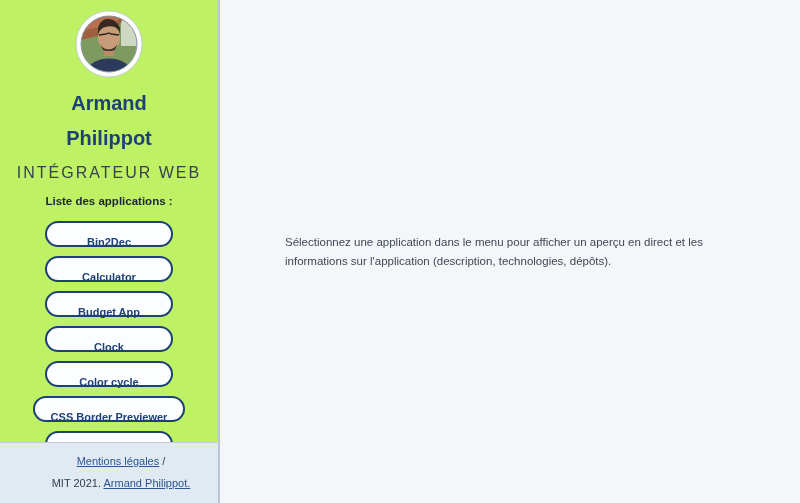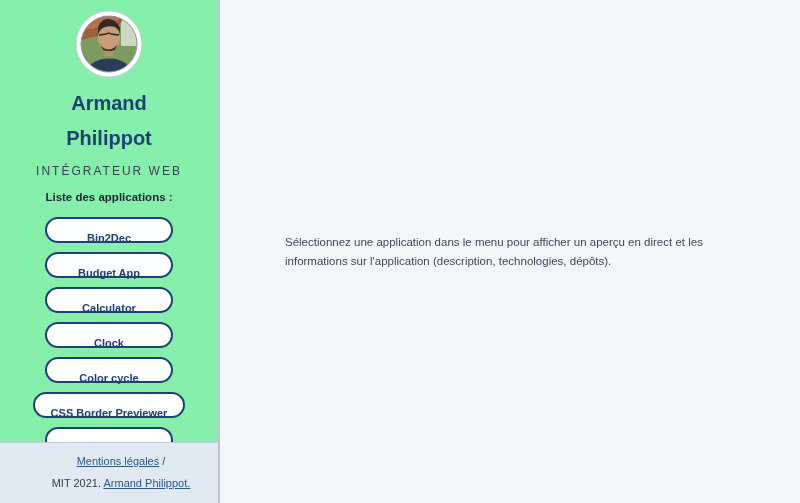--- a/index.html
+++ b/index.html
@@ -8,21 +8,21 @@
     font-family: "Liberation Sans", sans-serif;
     display: flex;
     background: #f4f6fa;
   }
 
   
   .sidebar {
     width: 220px;
     min-width: 220px;
     height: 503px;
-    background: #86efac;
+    background: #bef264;
     border-right: 2px solid #b9c6d6;
     display: flex;
     flex-direction: column;
   }
   .profile { text-align: center; }
   .avatar-wrap {
     margin: 10px auto 0;
     width: 68px;
     height: 68px;
   }
@@ -31,21 +31,21 @@
     margin-top: 8px;
     padding: 0 30px;
     font-size: 20px;
     font-weight: 700;
     line-height: 35px;
     color: #1e4175;
     text-align: center;
   }
   .profile-role {
     margin-top: 8px;
-    font-size: 12px;
+    font-size: 16px;
     letter-spacing: 2px;
     color: #39414e;
     text-align: center;
     text-transform: uppercase;
   }
 
   
   .app-nav {
     flex: 1;
     overflow: hidden;
@@ -156,26 +156,26 @@
   <nav class="app-nav">
     <div class="app-nav-heading">Liste des applications :</div>
     <ul class="app-list">
         <li>
     <button class="app-btn">
       <span>Bin2Dec</span>
     </button>
   </li>
         <li>
     <button class="app-btn">
+      <span>Calculator</span>
+    </button>
+  </li>
+        <li>
+    <button class="app-btn">
       <span>Budget App</span>
-    </button>
-  </li>
-        <li>
-    <button class="app-btn">
-      <span>Calculator</span>
     </button>
   </li>
         <li>
     <button class="app-btn">
       <span>Clock</span>
     </button>
   </li>
         <li>
     <button class="app-btn">
       <span>Color cycle</span>

